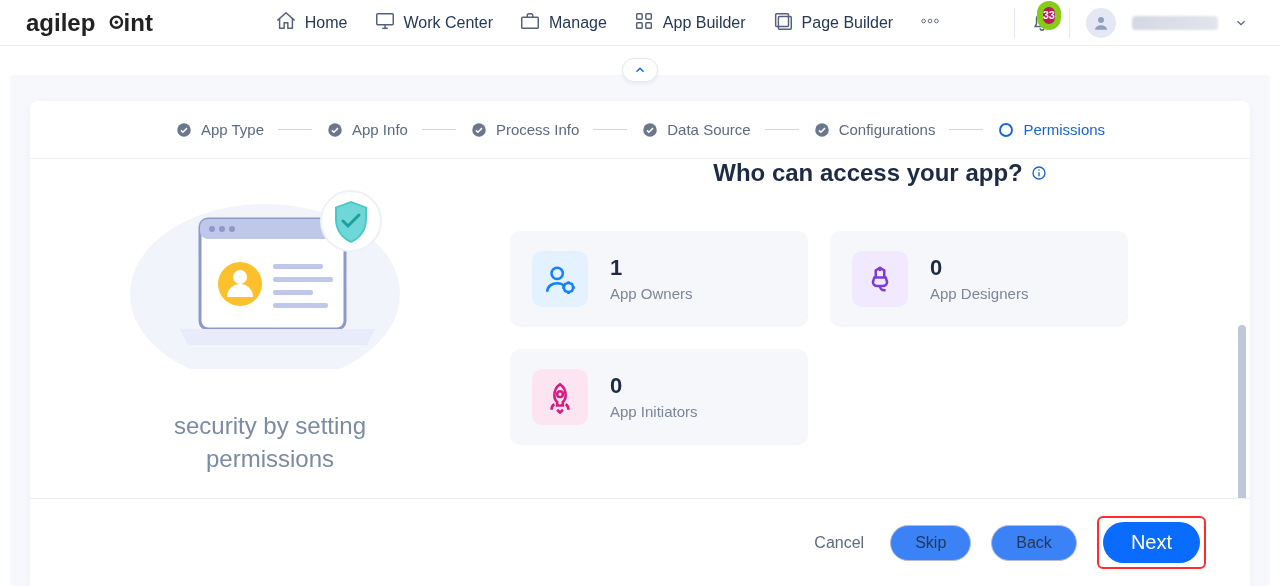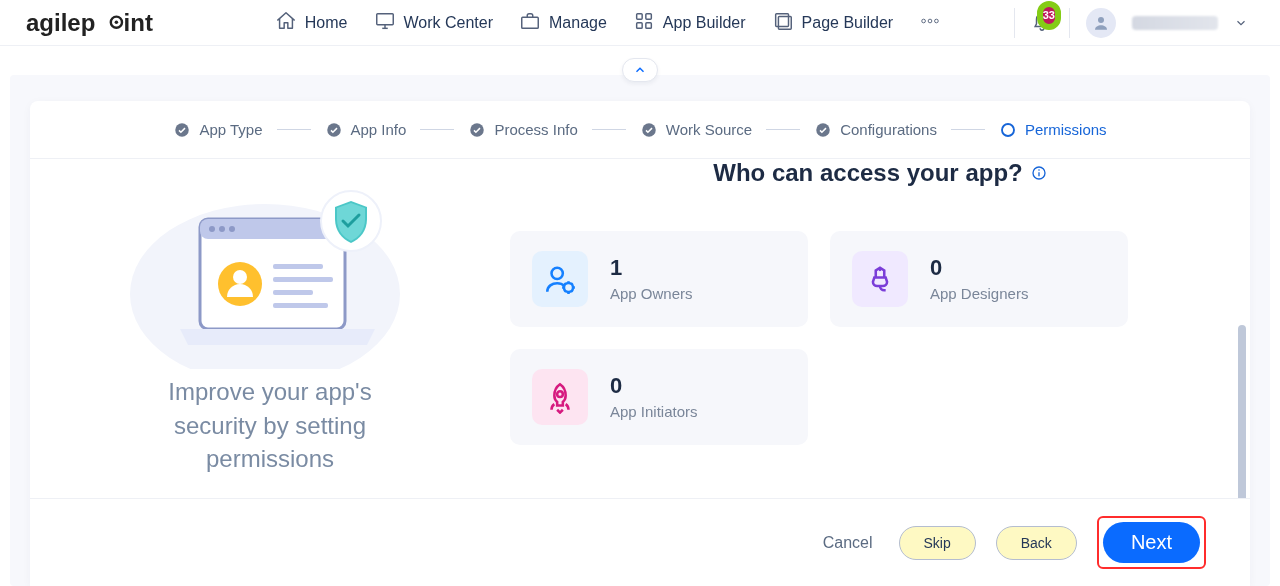--- a/index.html
+++ b/index.html
@@ -85,22 +85,22 @@
   .icon-owners{background:#e4f1fe;}
   .icon-designers{background:#f0e9ff;}
   .icon-initiators{background:#fde4f1;}
   
   .footer{
     position:absolute;left:0;right:0;bottom:0;height:88px;
     display:flex;align-items:center;justify-content:flex-end;gap:20px;
     padding-right:44px;border-top:1px solid #eef0f5;background:#fff;
   }
   .btn-link{background:none;border:none;font-size:16px;color:var(--text-gray);cursor:pointer;}
-  .btn-outline{background:#fef9c3;border:1px solid #b4bdd0;color:var(--text-dark);
-    font-size:14px;padding:8px 24px;border-radius:24px;cursor:pointer;}
+  .btn-outline{background:#3b82f6;border:1px solid #b4bdd0;color:var(--text-dark);
+    font-size:16px;padding:8px 24px;border-radius:24px;cursor:pointer;}
   .btn-primary{background:#0a6bff;color:#ffffff;border:none;font-size:20px;
     padding:9px 28px;border-radius:24px;cursor:pointer;}
   .next-focus{border:2px solid #ff2c2c;padding:4px;border-radius:6px;}
   
   .scroll-track{position:absolute;right:4px;top:166px;width:8px;height:340px;background:transparent;}
   .scroll-thumb{background:#bfc8d9;border-radius:4px;width:100%;height:330px;}
 </style>
 </head>
 <body>
 
@@ -234,21 +234,21 @@
             <path d="M8 12.5l2.5 2.5L16 9.5" stroke="#fff" stroke-width="2" fill="none"></path>
           </svg>
         <span>Process Info</span>
       </div>
       <div class="step-line"></div>
       <div class="step">
         <svg viewBox="0 0 24 24">
             <circle cx="12" cy="12" r="9" fill="#6b778c"></circle>
             <path d="M8 12.5l2.5 2.5L16 9.5" stroke="#fff" stroke-width="2" fill="none"></path>
           </svg>
-        <span>Work Source</span>
+        <span>Data Source</span>
       </div>
       <div class="step-line"></div>
       <div class="step">
         <svg viewBox="0 0 24 24">
             <circle cx="12" cy="12" r="9" fill="#6b778c"></circle>
             <path d="M8 12.5l2.5 2.5L16 9.5" stroke="#fff" stroke-width="2" fill="none"></path>
           </svg>
         <span>Configurations</span>
       </div>
       <div class="step-line"></div>
@@ -283,21 +283,21 @@
             <rect x="158" y="131" width="40" height="5" rx="2" fill="#bfc8ea"></rect>
             <rect x="158" y="144" width="55" height="5" rx="2" fill="#bfc8ea"></rect>
 
             <circle cx="236" cy="62" r="30" fill="#fff" stroke="#eef1fa" stroke-width="2"></circle>
             <path d="M236 42 252 48v12c0 12-7 20-16 24-9-4-16-12-16-24V48z" fill="#4bc7c7"></path>
             <path d="M236 44 250 49v11c0 11-6 18-14 22-8-4-14-11-14-22V49z" fill="#6ed7d7"></path>
             <path d="M228 62l5 5 11-11" stroke="#1e9e9e" stroke-width="3" fill="none" stroke-linecap="round"></path>
           </svg>
         </div>
         <div class="tagline">
-          <span>Improve your app's</span><br>
+          <br>
           <span>security by setting</span><br>
           <span>permissions</span>
         </div>
       </div>
 
       <div class="right-pane">
         <div class="heading-row">
           <div class="heading">Who can access your app?</div>
           <span class="info-icon">
             <svg viewBox="0 0 24 24" fill="none" stroke="#1665d8" stroke-width="2">

